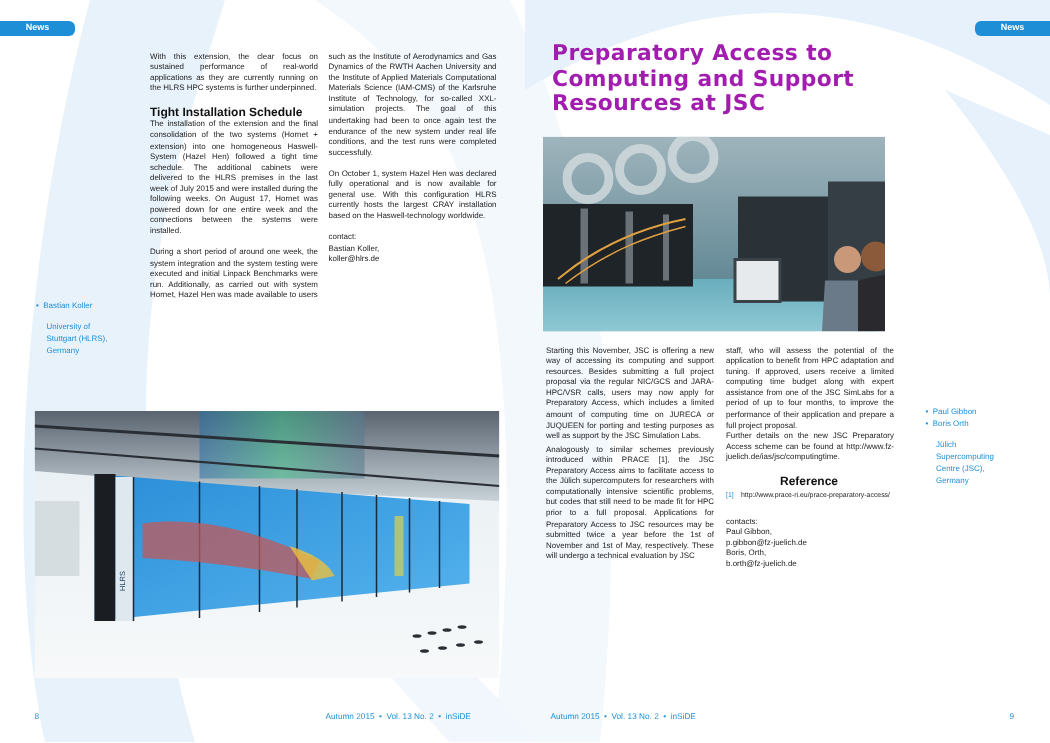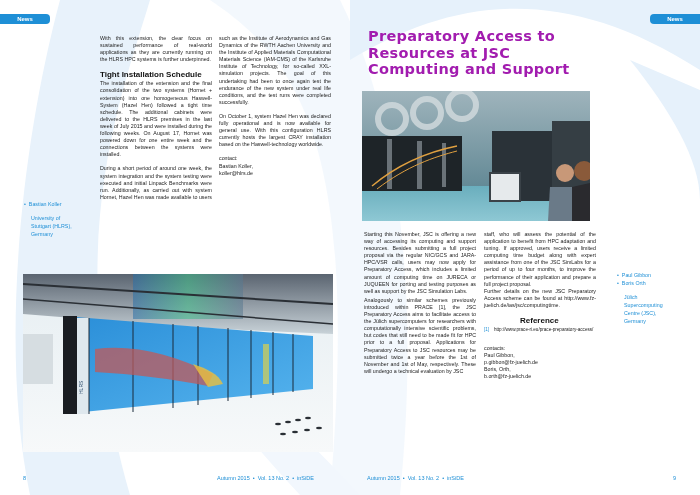--- a/index.html
+++ b/index.html
@@ -235,16 +235,16 @@
     </div>
 
     <div class="footer" style="left:17px;">
       <span>Autumn 2015</span><span class="dot">•</span><span>Vol. 13 No. 2</span><span class="dot">•</span><span>inSiDE</span>
     </div>
     <div class="footer" style="left:323px;">9</div>
   </div>
 
   <div class="title">
     <div>Preparatory Access to</div>
+    <div>Computing and Support</div>
     <div>Resources at JSC</div>
-    <div>Computing and Support</div>
   </div>
 </div>
 
 </body></html>

